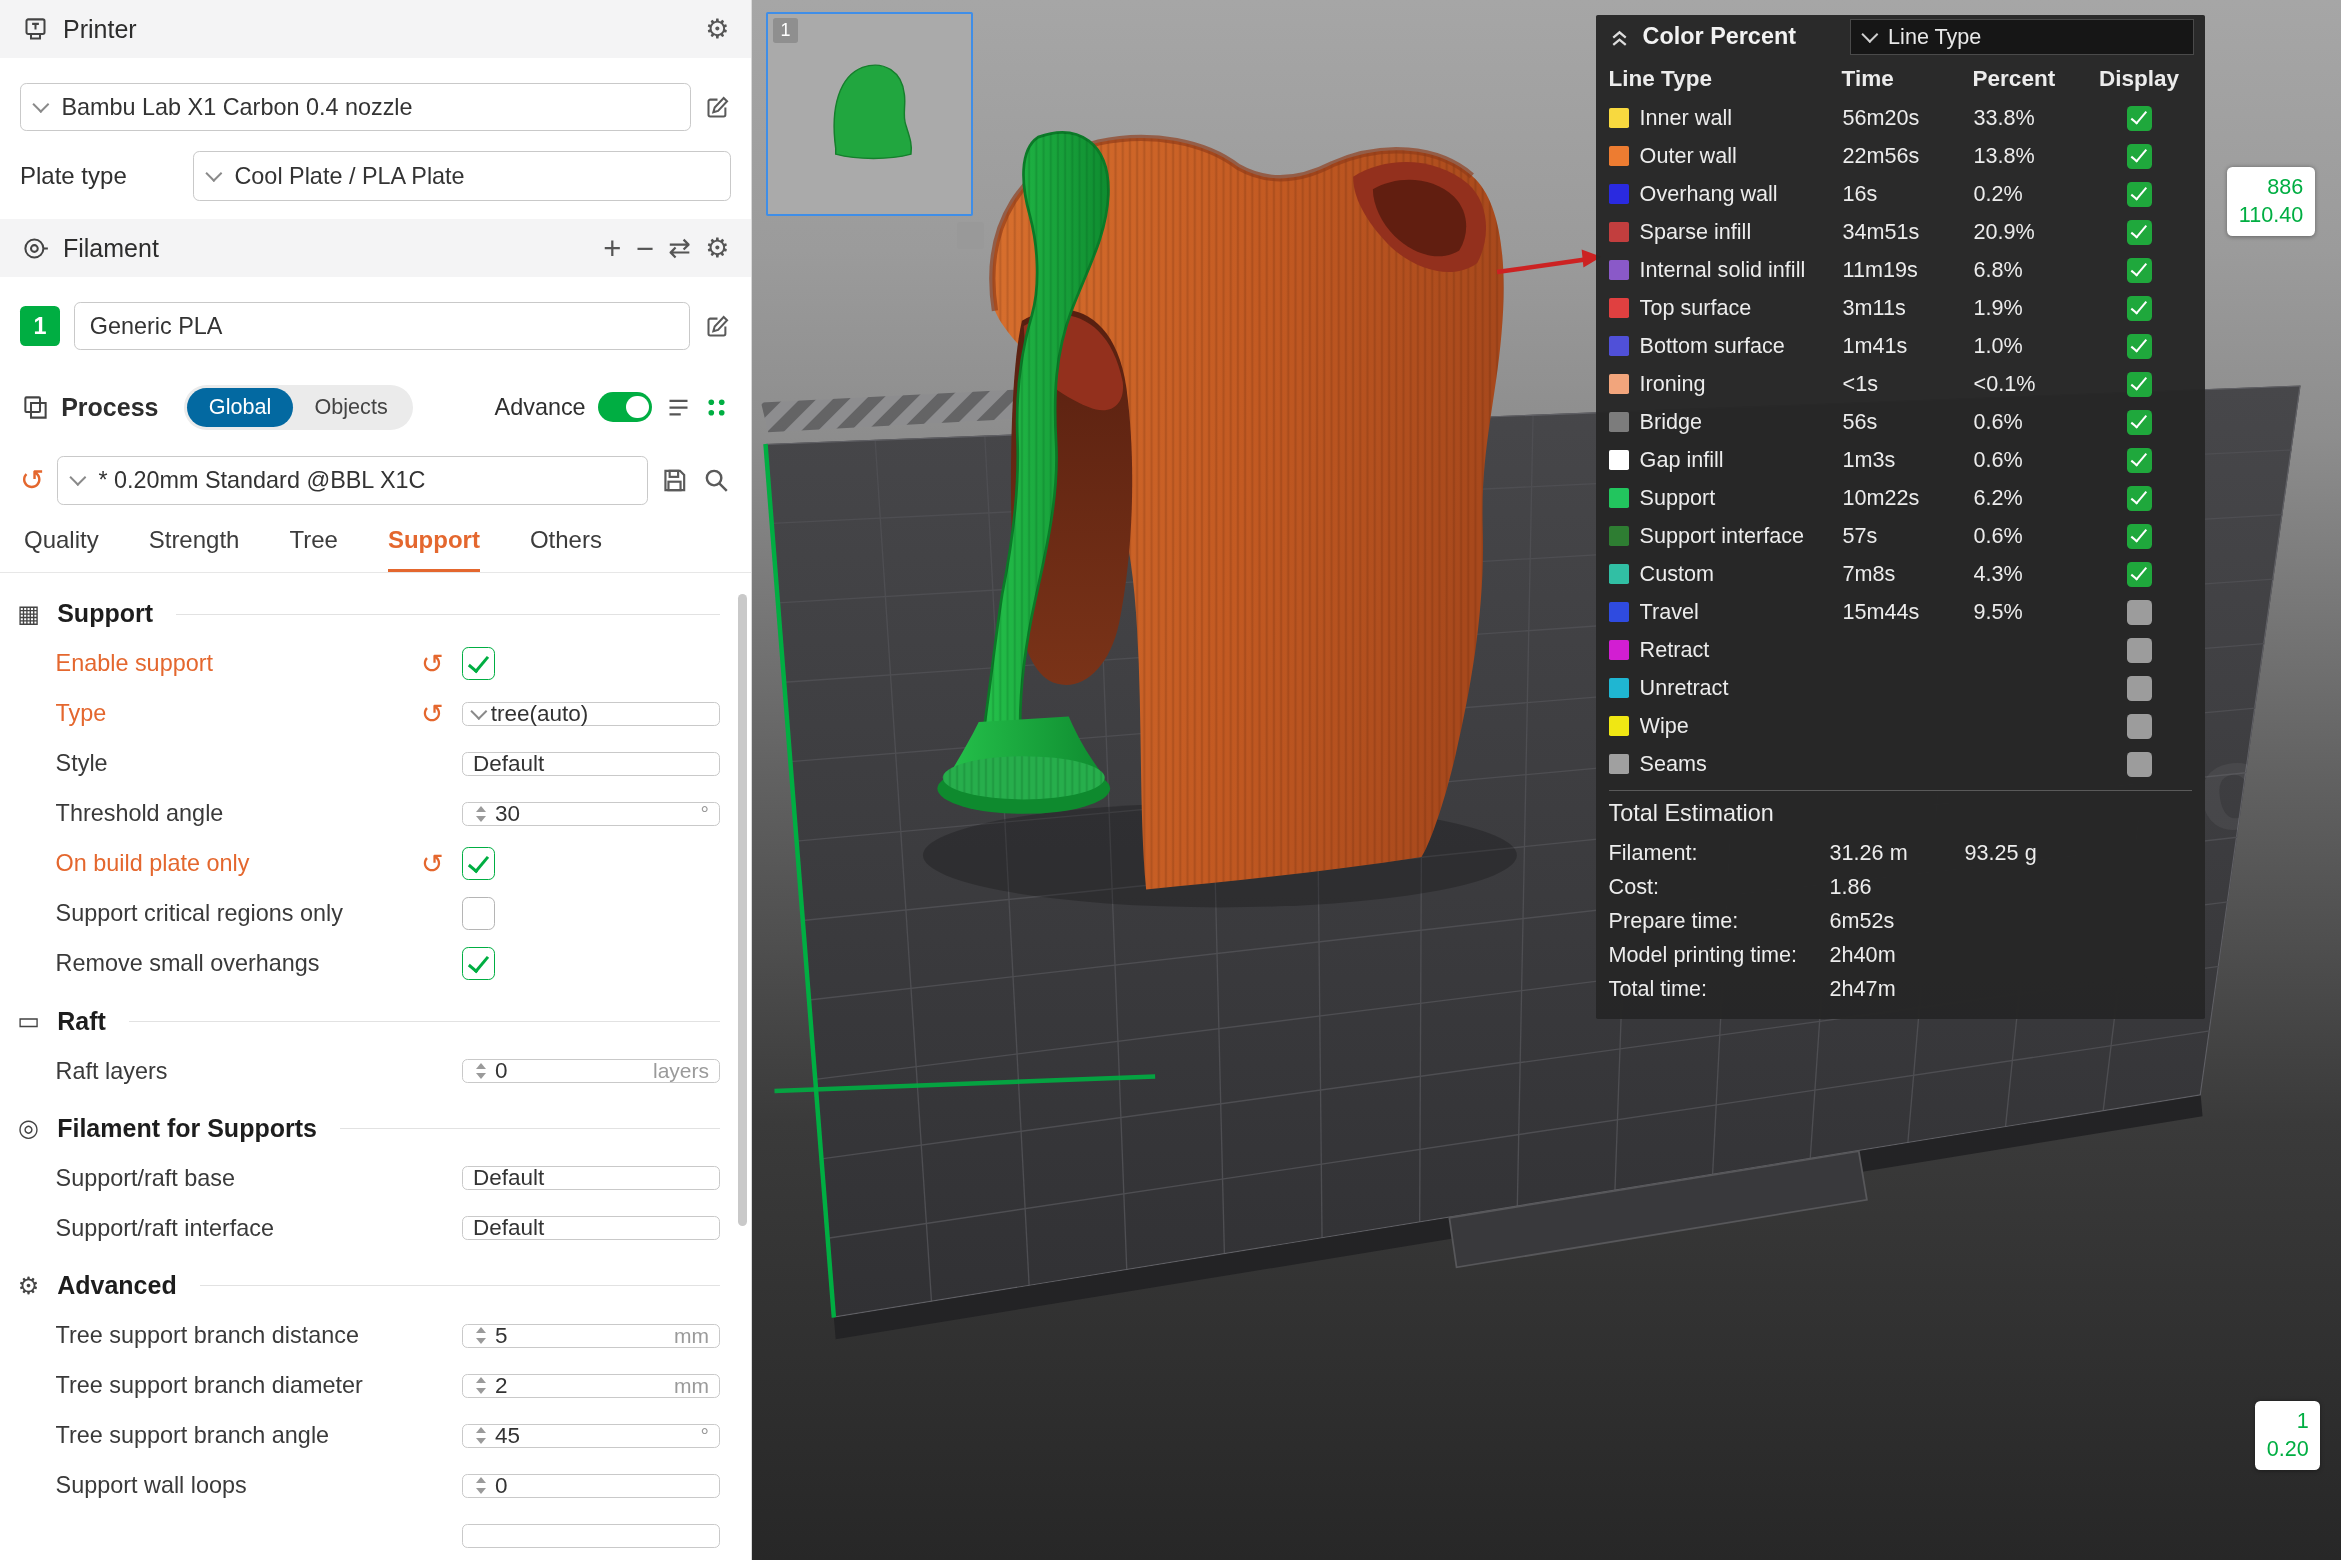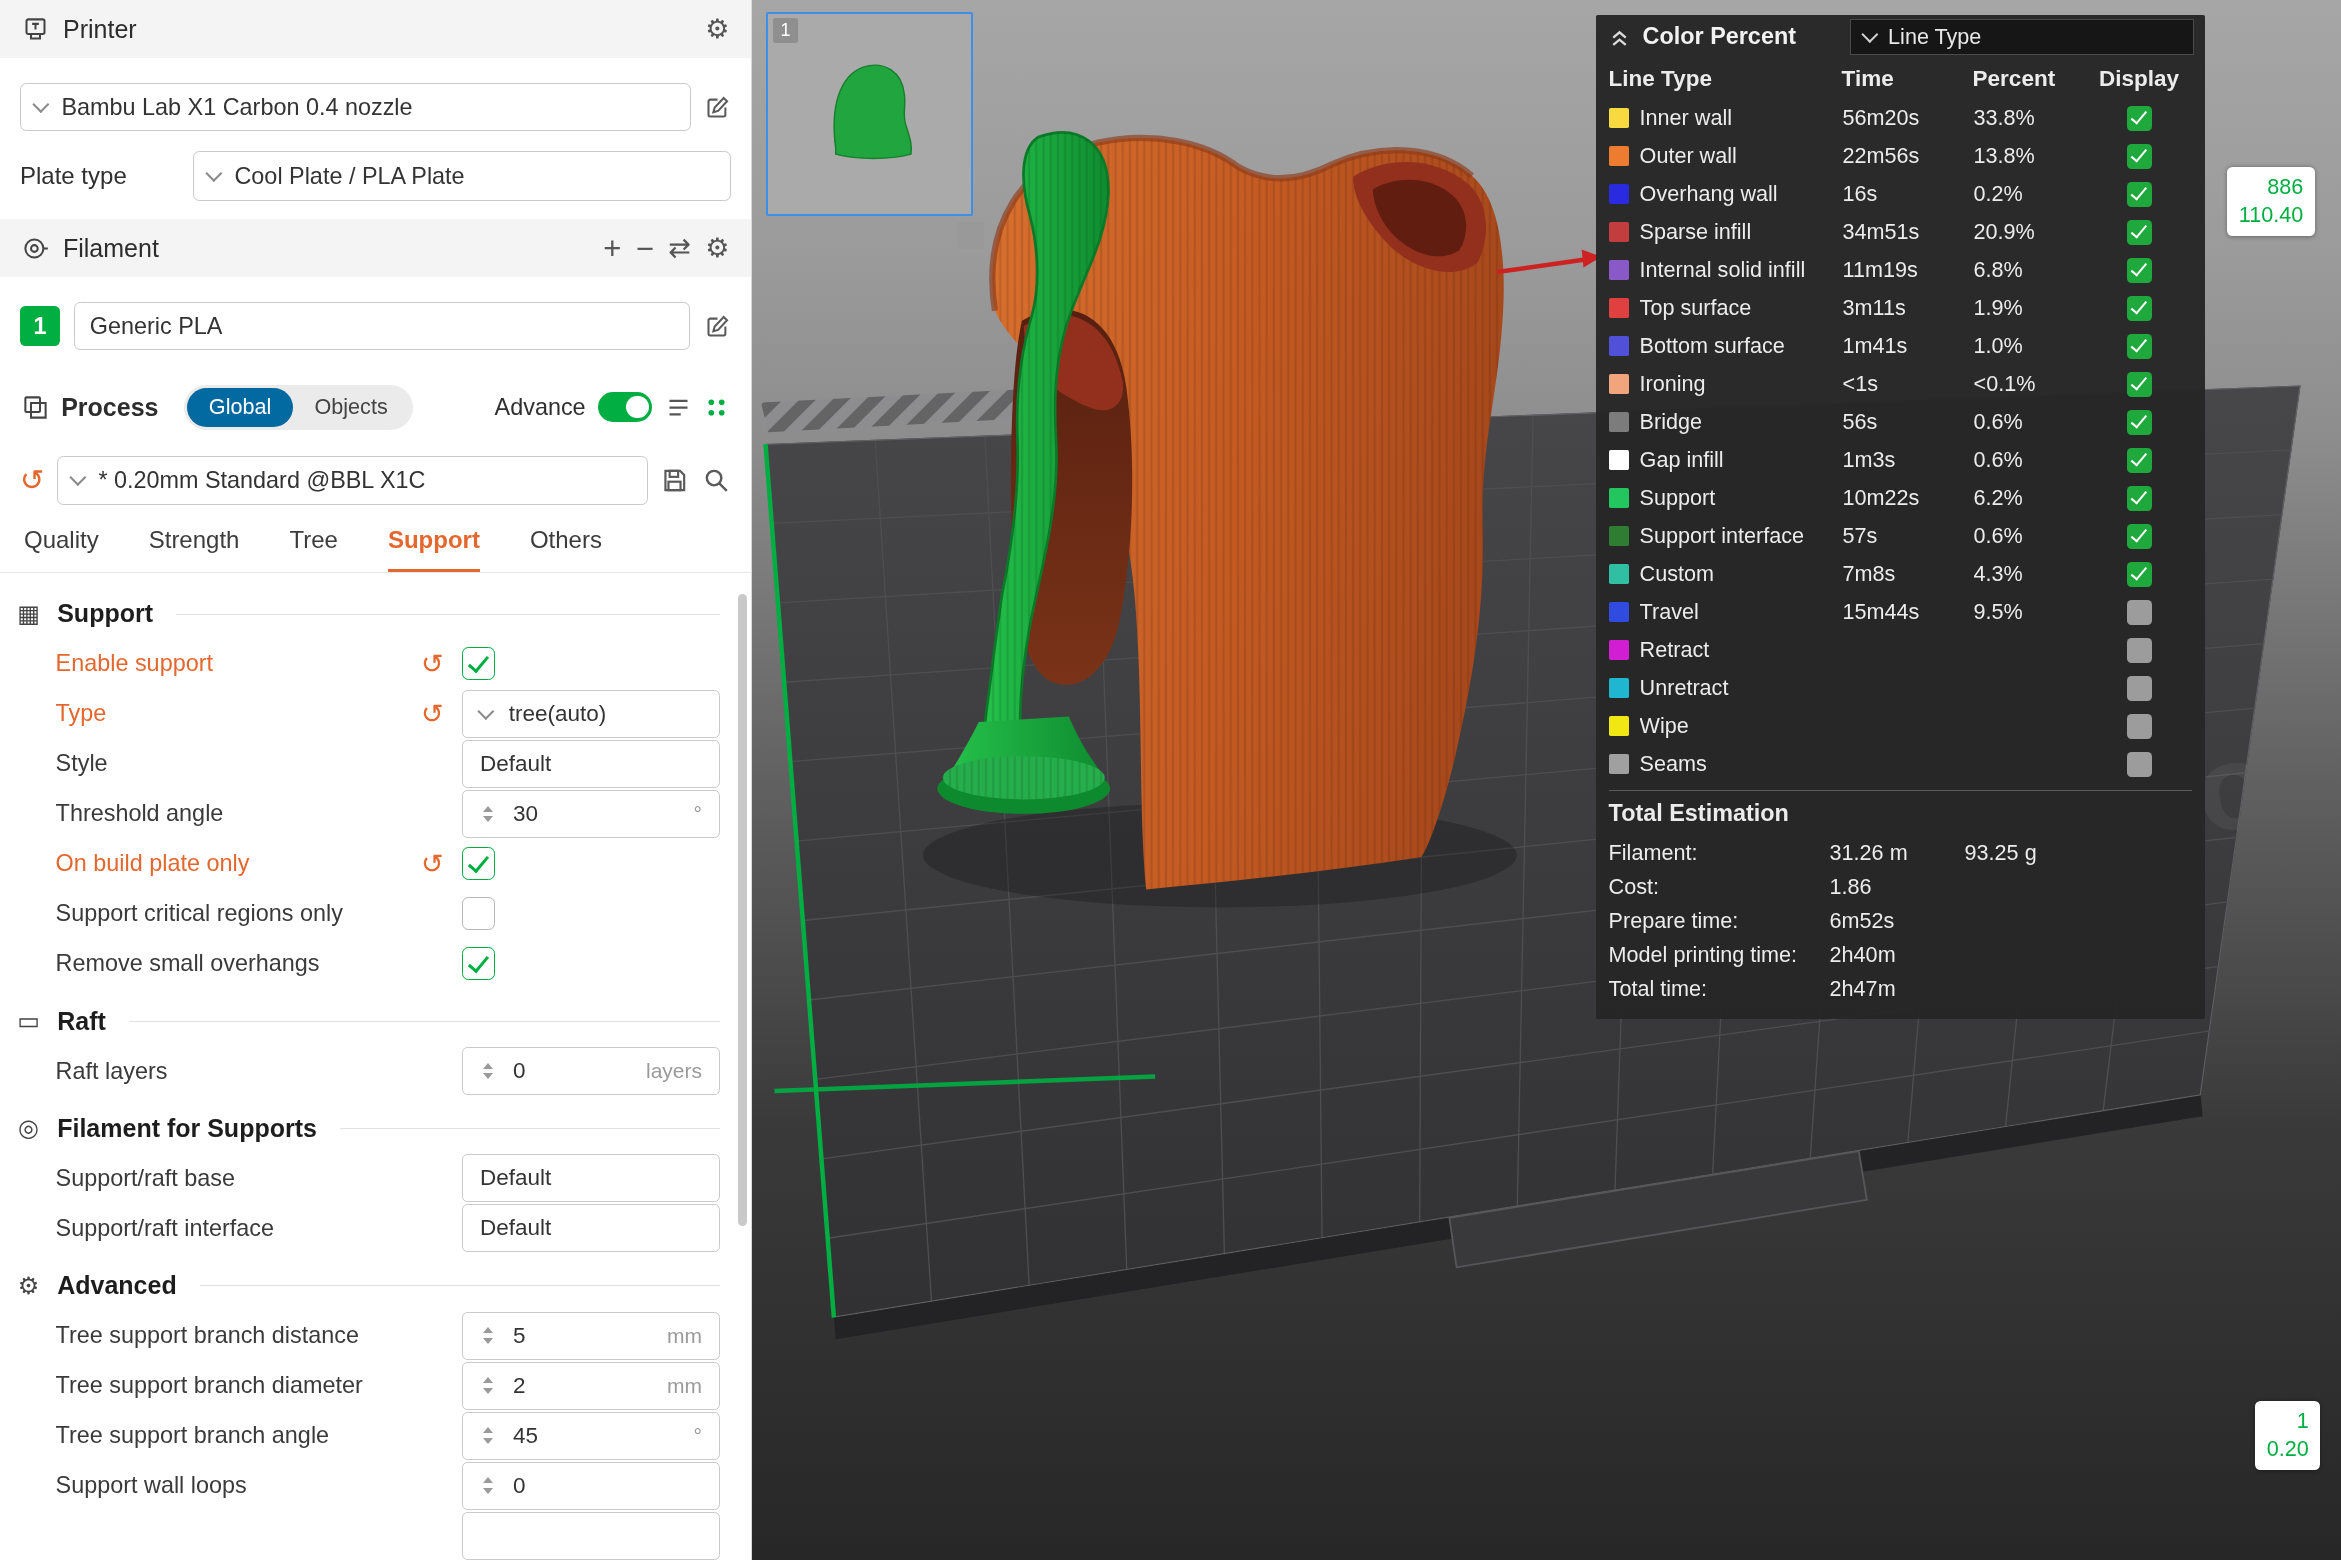--- a/index.html
+++ b/index.html
@@ -46,21 +46,21 @@
 .gline{flex:1;height:0.9px;background:#e2e2e2;margin-left:10.8px}
 .prow{display:flex;align-items:center;height:50px;padding-left:43px}
 .plabel{font-size:23.4px;color:#3a3a3a;flex:1}
 .plabel.modified{color:#E4672E}
 .pctrl{display:flex;align-items:center;width:299px;flex:0 0 auto}
 .rslot{width:41px;color:#E4672E;font-size:27px}
 .cslot{flex:1;display:flex;align-items:center}
 .cb{width:33px;height:33px;border:1.8px solid #b5b5b5;border-radius:6.3px;background:#fff;position:relative}
 .cb.on{border-color:#00AE42}
 .cb.on::after{content:'';position:absolute;left:10px;top:3.6px;width:8px;height:17px;border-right:3.6px solid #00AE42;border-bottom:3.6px solid #00AE42;transform:rotate(40deg)}
-.selbox,.spinbox{width:100%;height:48px;border:0.9px solid #c9c9c9;border-radius:5.4px;background:#fff;display:flex;align-items:center;gap:17px;padding:0 17px;font-size:22.5px;color:#333}
+.selbox,.spinbox{width:100%;height:24px;border:0.9px solid #c9c9c9;border-radius:5.4px;background:#fff;display:flex;align-items:center;gap:6px;padding:0 10px;font-size:22.5px;color:#333}
 .spinarrows{display:flex;flex-direction:column;gap:4.5px;width:16px;align-items:center}
 .tri-up{width:0;height:0;border-left:5.4px solid transparent;border-right:5.4px solid transparent;border-bottom:6.3px solid #9a9a9a}
 .tri-dn{width:0;height:0;border-left:5.4px solid transparent;border-right:5.4px solid transparent;border-top:6.3px solid #9a9a9a}
 .unit{margin-left:auto;color:#9a9a9a;font-size:21px}
 .lscrollbar{position:absolute;right:4.5px;top:594px;width:9px;height:958px;z-index:6}
 .lthumb{width:9px;height:632px;background:#c9c9c9;border-radius:4.5px}
 
 
 .viewport{position:absolute;left:752px;top:0;width:1590px;height:1561px;background:linear-gradient(180deg,#a6a6a6 0%,#9b9b9b 16%,#8d8d8d 28%,#616161 50%,#3a3a3a 72%,#272727 100%)}
 .scene{position:absolute;left:0;top:0;width:1590px;height:1561px}
@@ -76,21 +76,21 @@
 .chead{display:grid;grid-template-columns:233px 131px 113px 1fr;align-items:center;height:41px;padding:0 12.6px;font-weight:bold;font-size:22.5px}
 .chead .cc-disp{text-align:center}
 .lrow{display:grid;grid-template-columns:31px 203px 131px 113px 1fr;align-items:center;height:38px;padding:0 12.6px;font-size:21.6px}
 .sw{width:20px;height:20px;border-radius:1.8px}
 .lname,.ltime,.lpct{white-space:nowrap;overflow:hidden}
 .ldisp{display:flex;justify-content:center}
 .dcb{width:25px;height:25px;border-radius:4.5px;background:#9c9c9c;position:relative}
 .dcb.on{background:#1FA83C}
 .dcb.on::after{content:'';position:absolute;left:8px;top:2.7px;width:6.3px;height:13.5px;border-right:2.7px solid #fff;border-bottom:2.7px solid #fff;transform:rotate(40deg)}
 .est{margin:7.2px 12.6px 0;border-top:0.9px solid #5a5a5a}
-.est-title{font-size:23.4px;font-weight:bold;height:45px;display:flex;align-items:center}
+.est-title{font-size:23.4px;font-weight:normal;height:45px;display:flex;align-items:center}
 .erow{display:grid;grid-template-columns:221px 135px 1fr;height:34px;align-items:center;font-size:21.6px}
 
 
 .chipbadge{position:absolute;background:#fff;border-radius:5.4px;padding:6.3px 11.7px;text-align:right;color:#00AE42;font-size:21.6px;line-height:1.3;box-shadow:0 0.9px 4.5px rgba(0,0,0,0.35);z-index:6}
 .chipbadge.top{right:27px;top:167px;min-width:63px}
 .chipbadge.bot{right:21.6px;top:1401px;min-width:36px}
 svg.iconsvg{display:block}
 </style>
 </head>
 <body>

